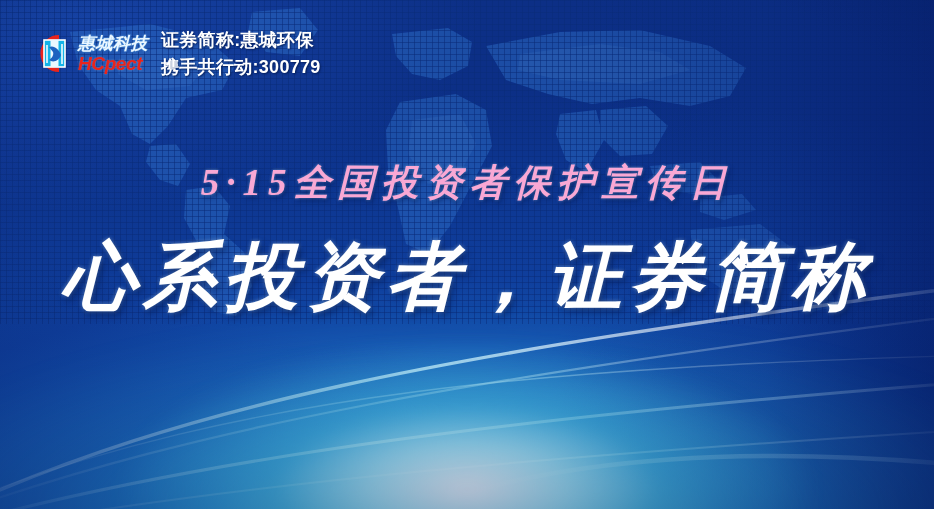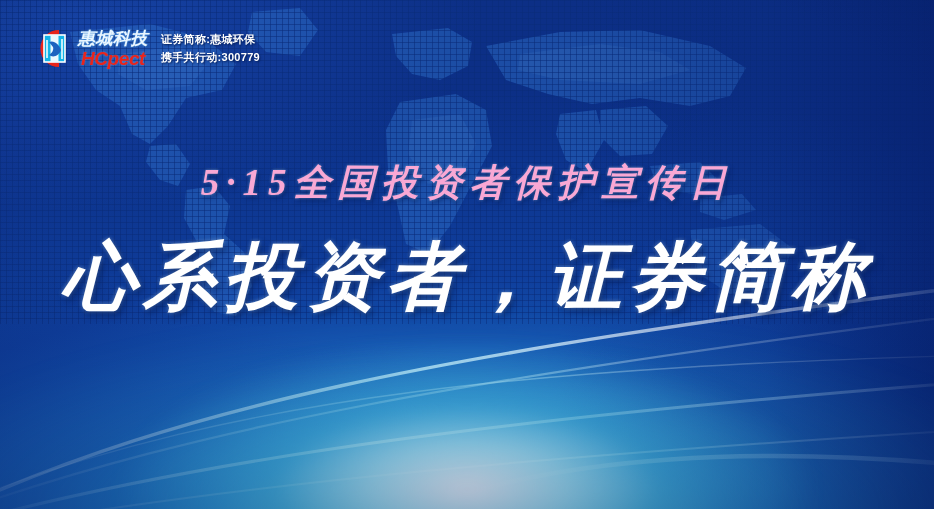--- a/index.html
+++ b/index.html
@@ -59,36 +59,36 @@
     width:1200px;height:380px;border-radius:50%;
     background:radial-gradient(closest-side, rgba(120,230,245,.55) 0%, rgba(60,180,225,.28) 45%, rgba(30,120,200,0) 100%);
     filter:blur(14px);
   }
 
   
   .header{position:absolute;left:32px;top:28px;display:flex;align-items:center;gap:9px;}
   .logo-block{display:flex;align-items:center;gap:5px;}
   .emblem{position:relative;width:41px;height:41px;flex:none;}
   .emblem svg{display:block;}
-  .wordmark{display:flex;flex-direction:column;line-height:1;text-align:center;}
+  .wordmark{display:flex;flex-direction:column;line-height:1;}
   .wm-cn{
     font-size:17px;font-weight:bold;color:#eaf6ff;letter-spacing:.5px;
     font-style:italic;text-shadow:0 0 2px rgba(120,200,255,.9),1px 1px 0 #1b4fa8;
     white-space:nowrap;
   }
   .wm-en{
     font-size:19px;font-weight:bold;font-style:italic;color:#e8241c;
     letter-spacing:-.4px;margin-top:2px;
     text-shadow:0 0 2px rgba(255,255,255,.35);
     font-family:Liberation Sans, sans-serif;
     white-space:nowrap;
   }
   .codes{display:flex;flex-direction:column;gap:3px;margin-left:4px;}
   .code-line{
-    font-size:11px;font-weight:bold;color:#ffffff;white-space:nowrap;
+    font-size:18px;font-weight:bold;color:#ffffff;white-space:nowrap;
     letter-spacing:.3px;text-shadow:1px 1px 2px rgba(4,26,80,.85);
   }
 
   
   .slogan{position:absolute;left:0;top:0;width:934px;text-align:center;}
   .line1{
     position:absolute;left:0;top:158px;width:934px;
     font-family:"Liberation Serif","DejaVu Serif",serif;
     font-style:italic;font-weight:bold;
     font-size:37px;letter-spacing:7px;color:#f9a8d4;

